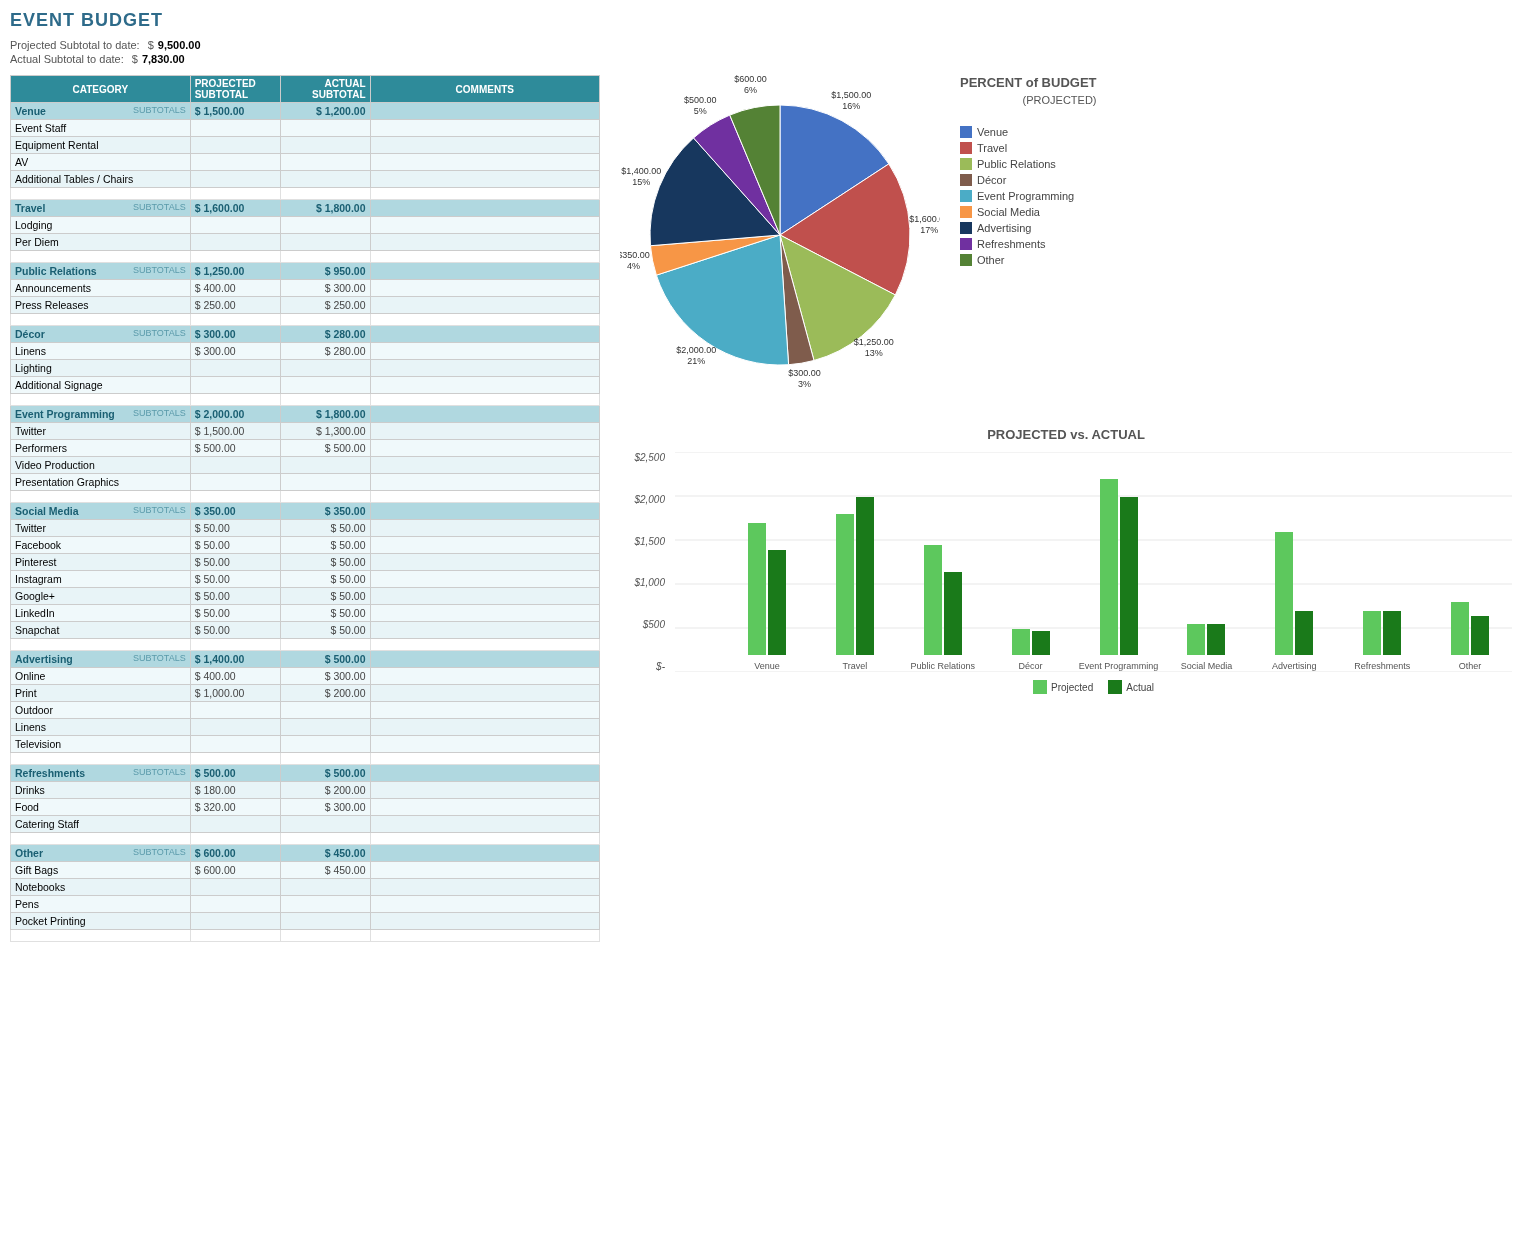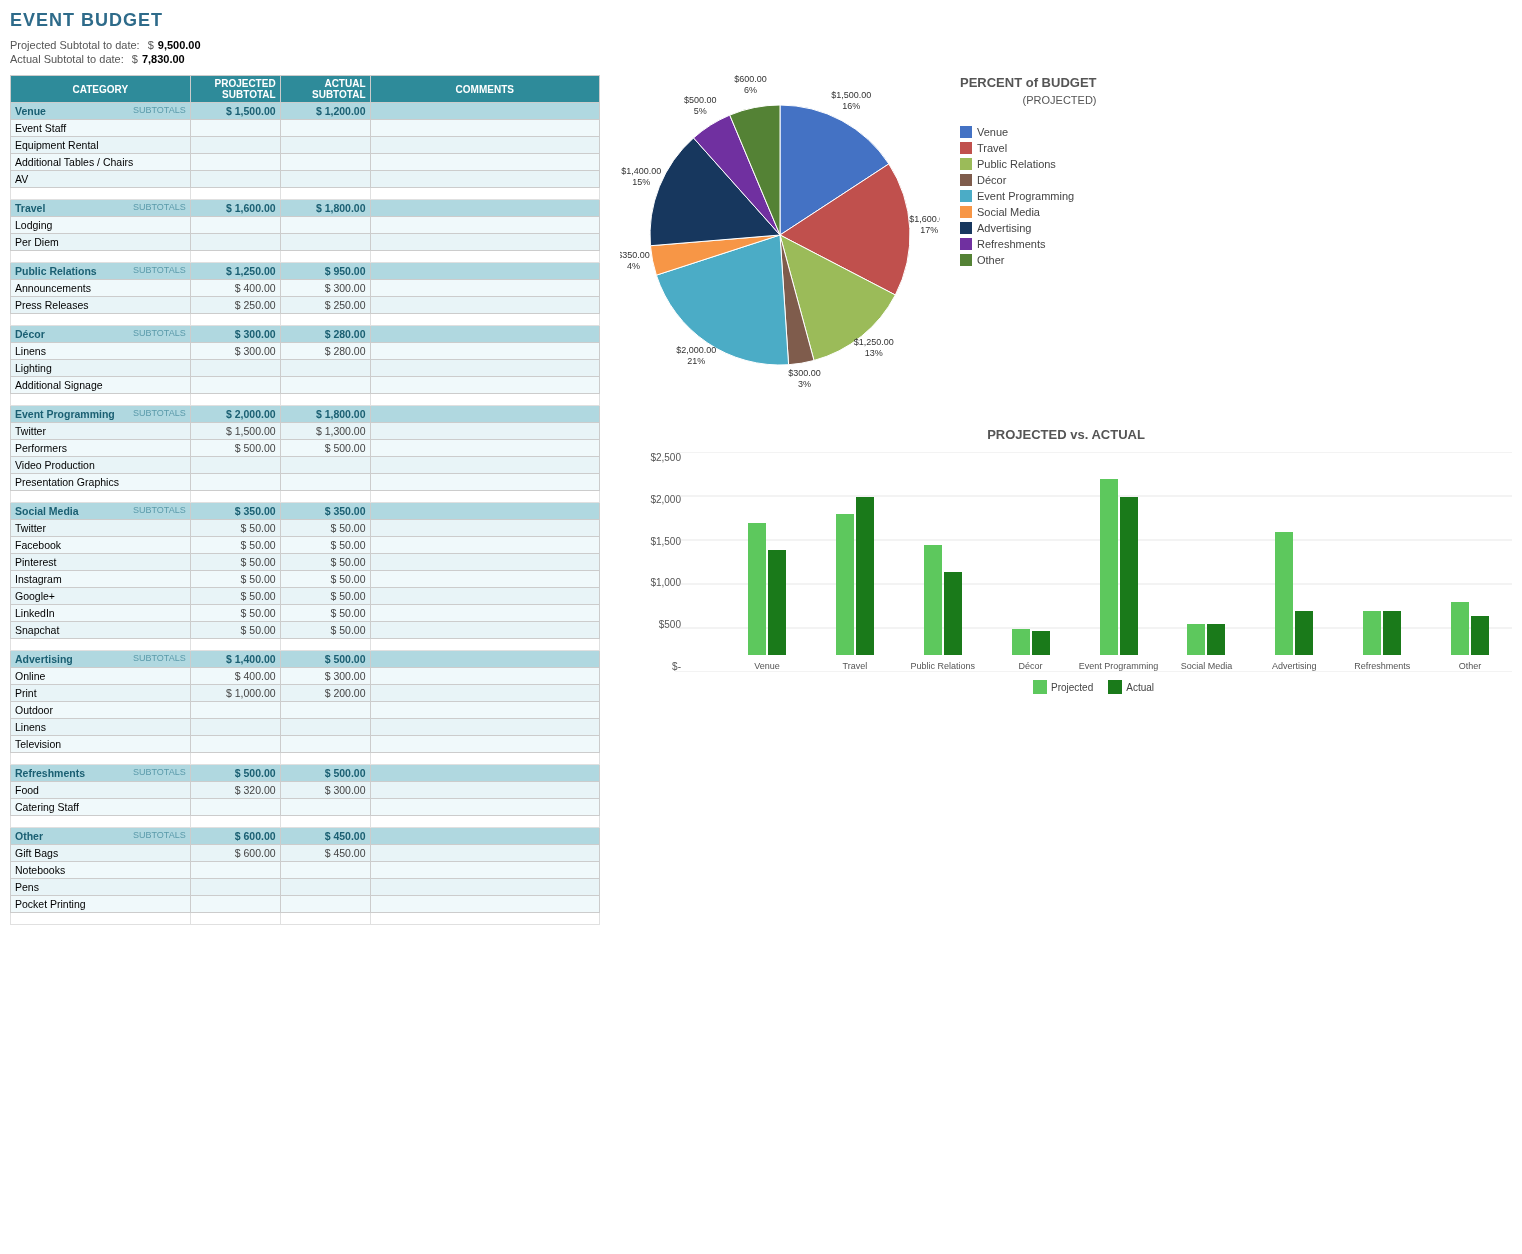--- a/index.html
+++ b/index.html
@@ -12,21 +12,21 @@
     .summary-dollar { color: #555; margin-left: 4px; }
     .summary-value { font-weight: bold; }
     
     .main-layout { display: flex; gap: 20px; margin-top: 10px; }
     
     
     .budget-table { width: 590px; flex-shrink: 0; border-collapse: collapse; }
     .budget-table th, .budget-table td { border: 1px solid #ccc; padding: 2px 4px; font-size: 10.5px; }
     .budget-table thead th { background: #2e8b9a; color: #fff; text-align: center; font-weight: bold; text-transform: uppercase; font-size: 10px; }
     .budget-table .col-category { width: 180px; margin-top: 11px; }
-    .budget-table .col-projected { width: 90px; text-align: right; }
+    .budget-table .col-projected { width: 90px; text-align: left; }
     .budget-table .col-actual { width: 90px; text-align: right; }
     .budget-table .col-comments { width: 230px; }
     
     .category-header td { background: #b0d8e0; font-weight: bold; color: #1a5f72; }
     .category-header .subtotals-label { font-size: 9px; color: #5a9aaa; font-weight: normal; text-transform: uppercase; float: right; }
     
     .data-row td { background: #e8f4f7; }
     .data-row:nth-child(even) td { background: #f0f9fb; }
     .empty-row td { background: #fff; border-color: #e0e0e0; height: 12px; }
     .amount-cell { font-weight: bold; color: #1a6e82; }
@@ -106,27 +106,27 @@
       <td class="col-actual" style="color:#444;"></td>
       <td class="col-comments"></td>
     </tr>
           <tr class="data-row">
       <td class="col-category">Equipment Rental</td>
       <td class="col-projected" style="color:#444;"></td>
       <td class="col-actual" style="color:#444;"></td>
       <td class="col-comments"></td>
     </tr>
           <tr class="data-row">
+      <td class="col-category">AV</td>
+      <td class="col-projected" style="color:#444;"></td>
+      <td class="col-actual" style="color:#444;"></td>
+      <td class="col-comments"></td>
+    </tr>
+          <tr class="data-row">
       <td class="col-category">Additional Tables / Chairs</td>
-      <td class="col-projected" style="color:#444;"></td>
-      <td class="col-actual" style="color:#444;"></td>
-      <td class="col-comments"></td>
-    </tr>
-          <tr class="data-row">
-      <td class="col-category">AV</td>
       <td class="col-projected" style="color:#444;"></td>
       <td class="col-actual" style="color:#444;"></td>
       <td class="col-comments"></td>
     </tr>
           <tr class="empty-row">
             <td></td>
             <td></td>
             <td></td>
             <td></td>
           </tr>
@@ -353,20 +353,26 @@
             <td></td>
           </tr>
           <tr class="category-header">
     <td class="col-category">
       <b>Refreshments</b> <span class="subtotals-label">SUBTOTALS</span>
     </td>
     <td class="col-projected amount-cell">$ 500.00</td>
     <td class="col-actual amount-cell">$ 500.00</td>
     <td class="col-comments"></td>
   </tr>
+          <tr class="data-row">
+      <td class="col-category">Drinks</td>
+      <td class="col-projected" style="color:#444;">$ 180.00</td>
+      <td class="col-actual" style="color:#444;">$ 200.00</td>
+      <td class="col-comments"></td>
+    </tr>
           <tr class="data-row">
       <td class="col-category">Food</td>
       <td class="col-projected" style="color:#444;">$ 320.00</td>
       <td class="col-actual" style="color:#444;">$ 300.00</td>
       <td class="col-comments"></td>
     </tr>
           <tr class="data-row">
       <td class="col-category">Catering Staff</td>
       <td class="col-projected" style="color:#444;"></td>
       <td class="col-actual" style="color:#444;"></td>
@@ -495,21 +501,21 @@
       <span>Other</span>
     </div>
           </div>
       </div>
     </div>
 
     <div class="bar-section">
       <div class="bar-title">PROJECTED vs. ACTUAL</div>
       <div style="position:relative; padding-left:55px;">
 
-        <div class="y-axis" id="y-axis" style="position:absolute;left:16px;top:0;height:220px;">
+        <div class="y-axis" id="y-axis" style="position:absolute;left:0;top:0;height:220px;font-style:italic;">
             <div class="y-label">$2,500</div>
             <div class="y-label">$2,000</div>
             <div class="y-label">$1,500</div>
             <div class="y-label">$1,000</div>
             <div class="y-label">$500</div>
             <div class="y-label">$-</div>
           </div>
 
         <div style="position:relative;">
           <svg id="gridlines-svg" style="position:absolute;left:0;top:0;width:100%;height:220px;pointer-events:none;">

